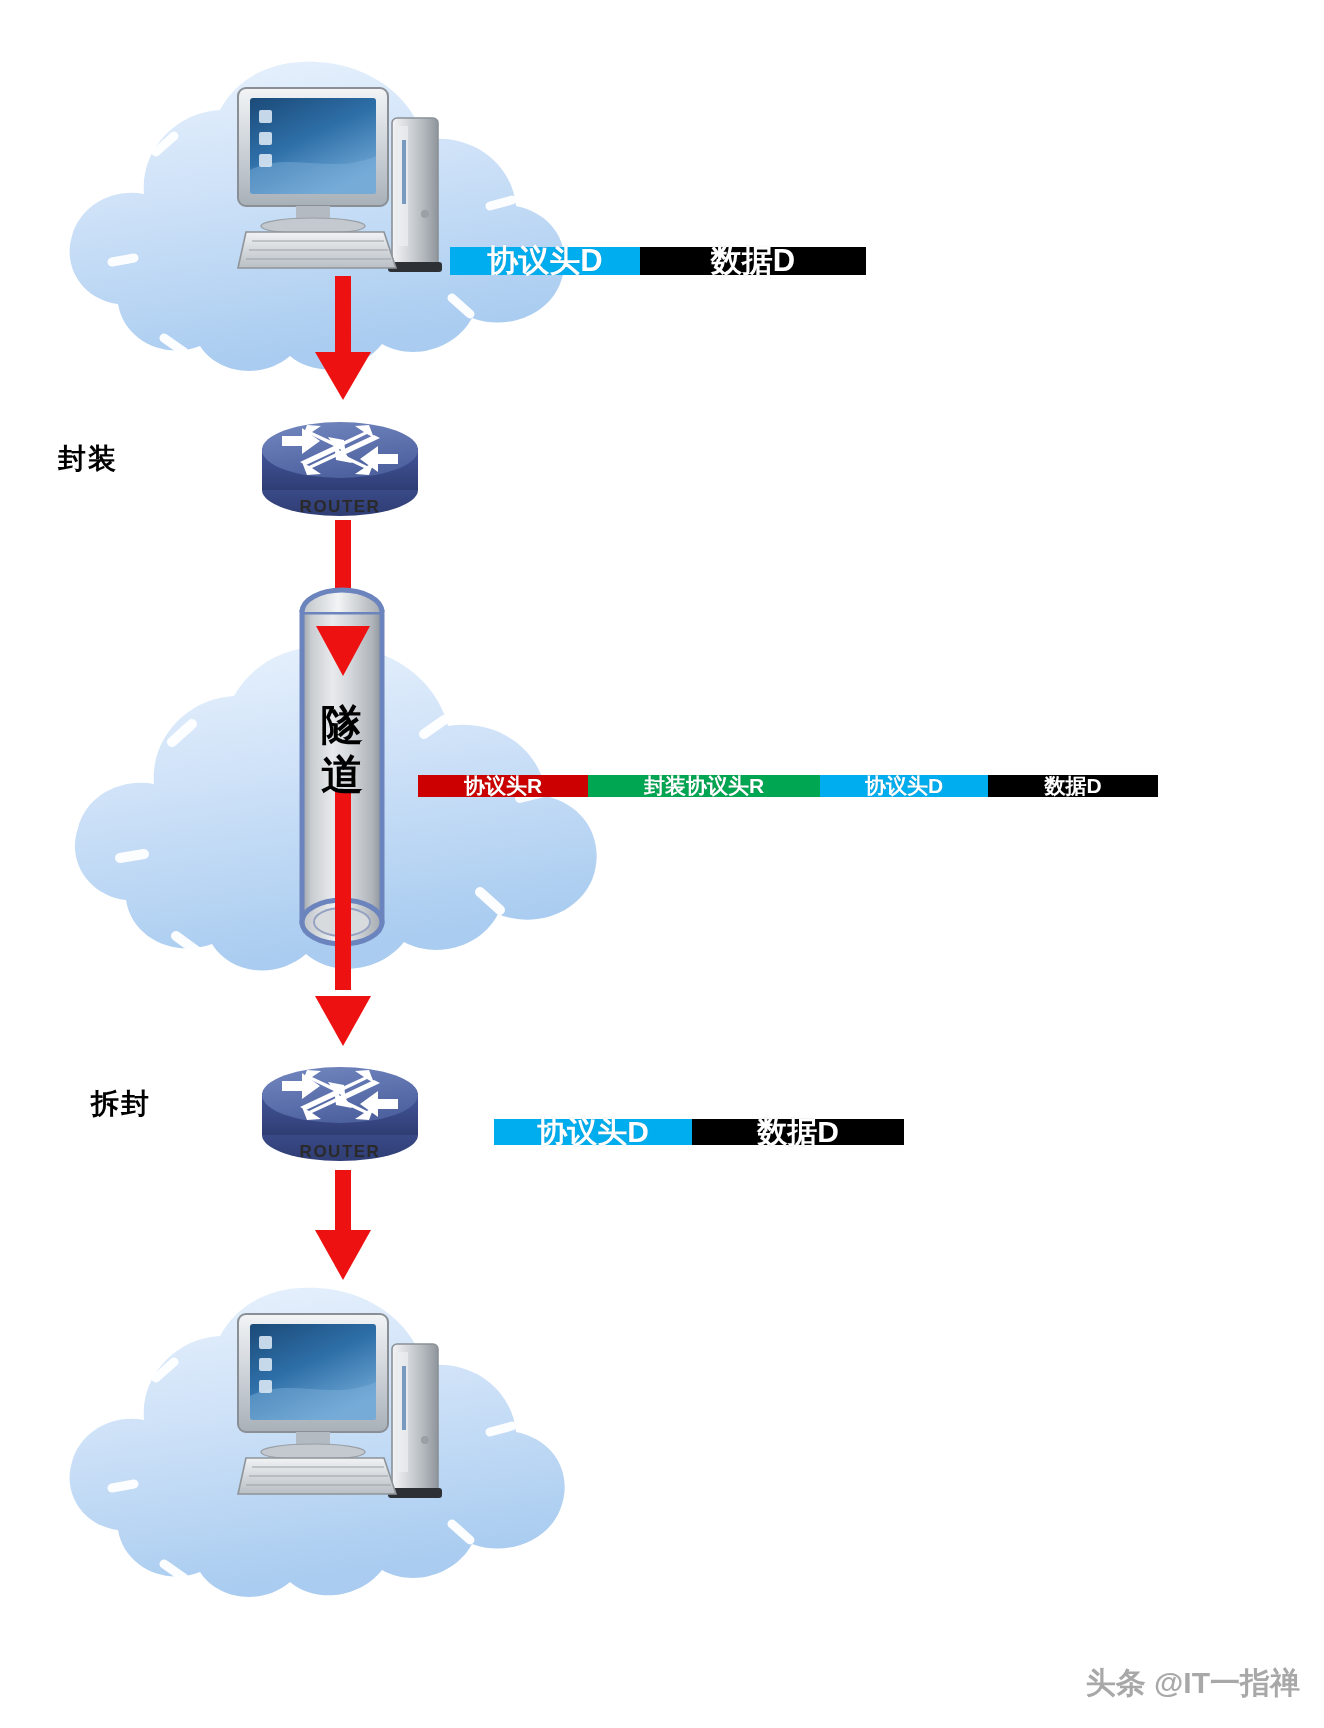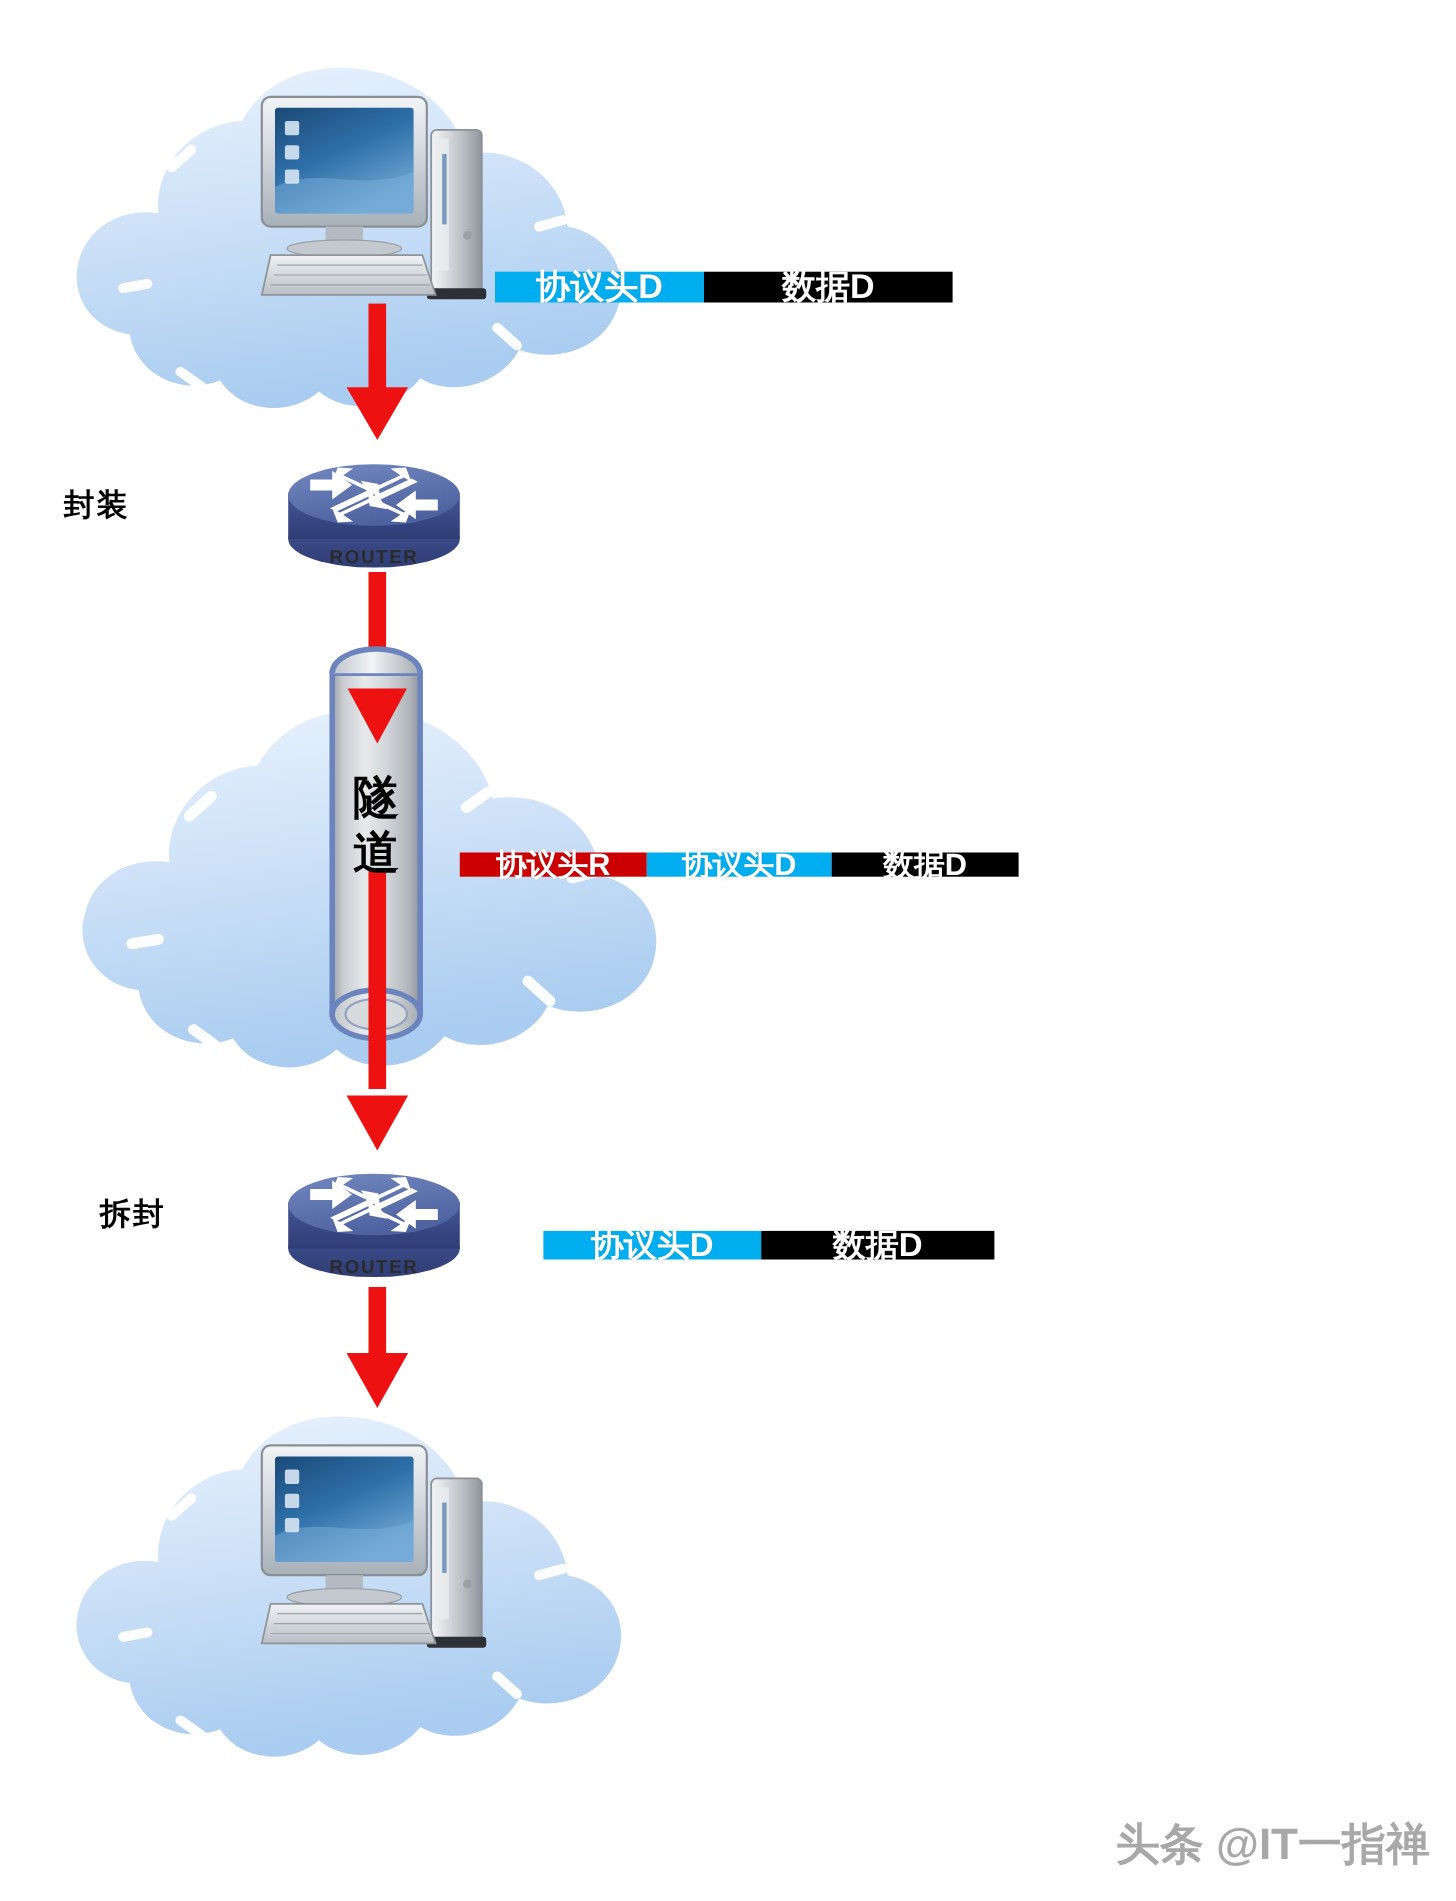--- a/index.html
+++ b/index.html
@@ -52,21 +52,21 @@
     width:60px;
     letter-spacing:0;
   }
   .tunnel-label span{display:block;}
 
   
   .watermark{
     position:absolute;
     right:24px;
     bottom:24px;
-    font-size:40px;
+    font-size:30px;
     color:#9a9a9a;
     font-weight:bold;
     white-space:nowrap;
     opacity:.85;
   }
 
   svg{display:block;}
   .abs{position:absolute;}
 </style>
 </head>
@@ -294,22 +294,23 @@
   <div class="tunnel-label" style="left:312px;top:700px;">
     <span>隧</span>
     <span>道</span>
   </div>
 
   <div class="packet-bar" id="packet-top" style="left:450px;top:207px;height:68px;font-size:31px;">
       <div class="packet-seg" style="width: 190px; background: rgb(0, 174, 239);">协议头D</div>
       <div class="packet-seg" style="width: 226px; background: rgb(0, 0, 0);">数据D</div>
     </div>
 
-  <div class="packet-bar" id="packet-middle" style="left:418px;top:735px;height:62px;font-size:28px;">
+  <div class="packet-bar" id="packet-middle" style="left:418px;top:735px;height:62px;font-size:21px;">
       <div class="packet-seg" style="width: 170px; background: rgb(204, 0, 0);">协议头R</div>
+      <div class="packet-seg" style="width: 232px; background: rgb(0, 166, 81);">封装协议头R</div>
       <div class="packet-seg" style="width: 168px; background: rgb(0, 174, 239);">协议头D</div>
       <div class="packet-seg" style="width: 170px; background: rgb(0, 0, 0);">数据D</div>
     </div>
 
   <div class="packet-bar" id="packet-bottom" style="left:494px;top:1079px;height:66px;font-size:30px;">
       <div class="packet-seg" style="width: 198px; background: rgb(0, 174, 239);">协议头D</div>
       <div class="packet-seg" style="width: 212px; background: rgb(0, 0, 0);">数据D</div>
     </div>
 
   <div class="watermark">头条 @IT一指禅</div>

